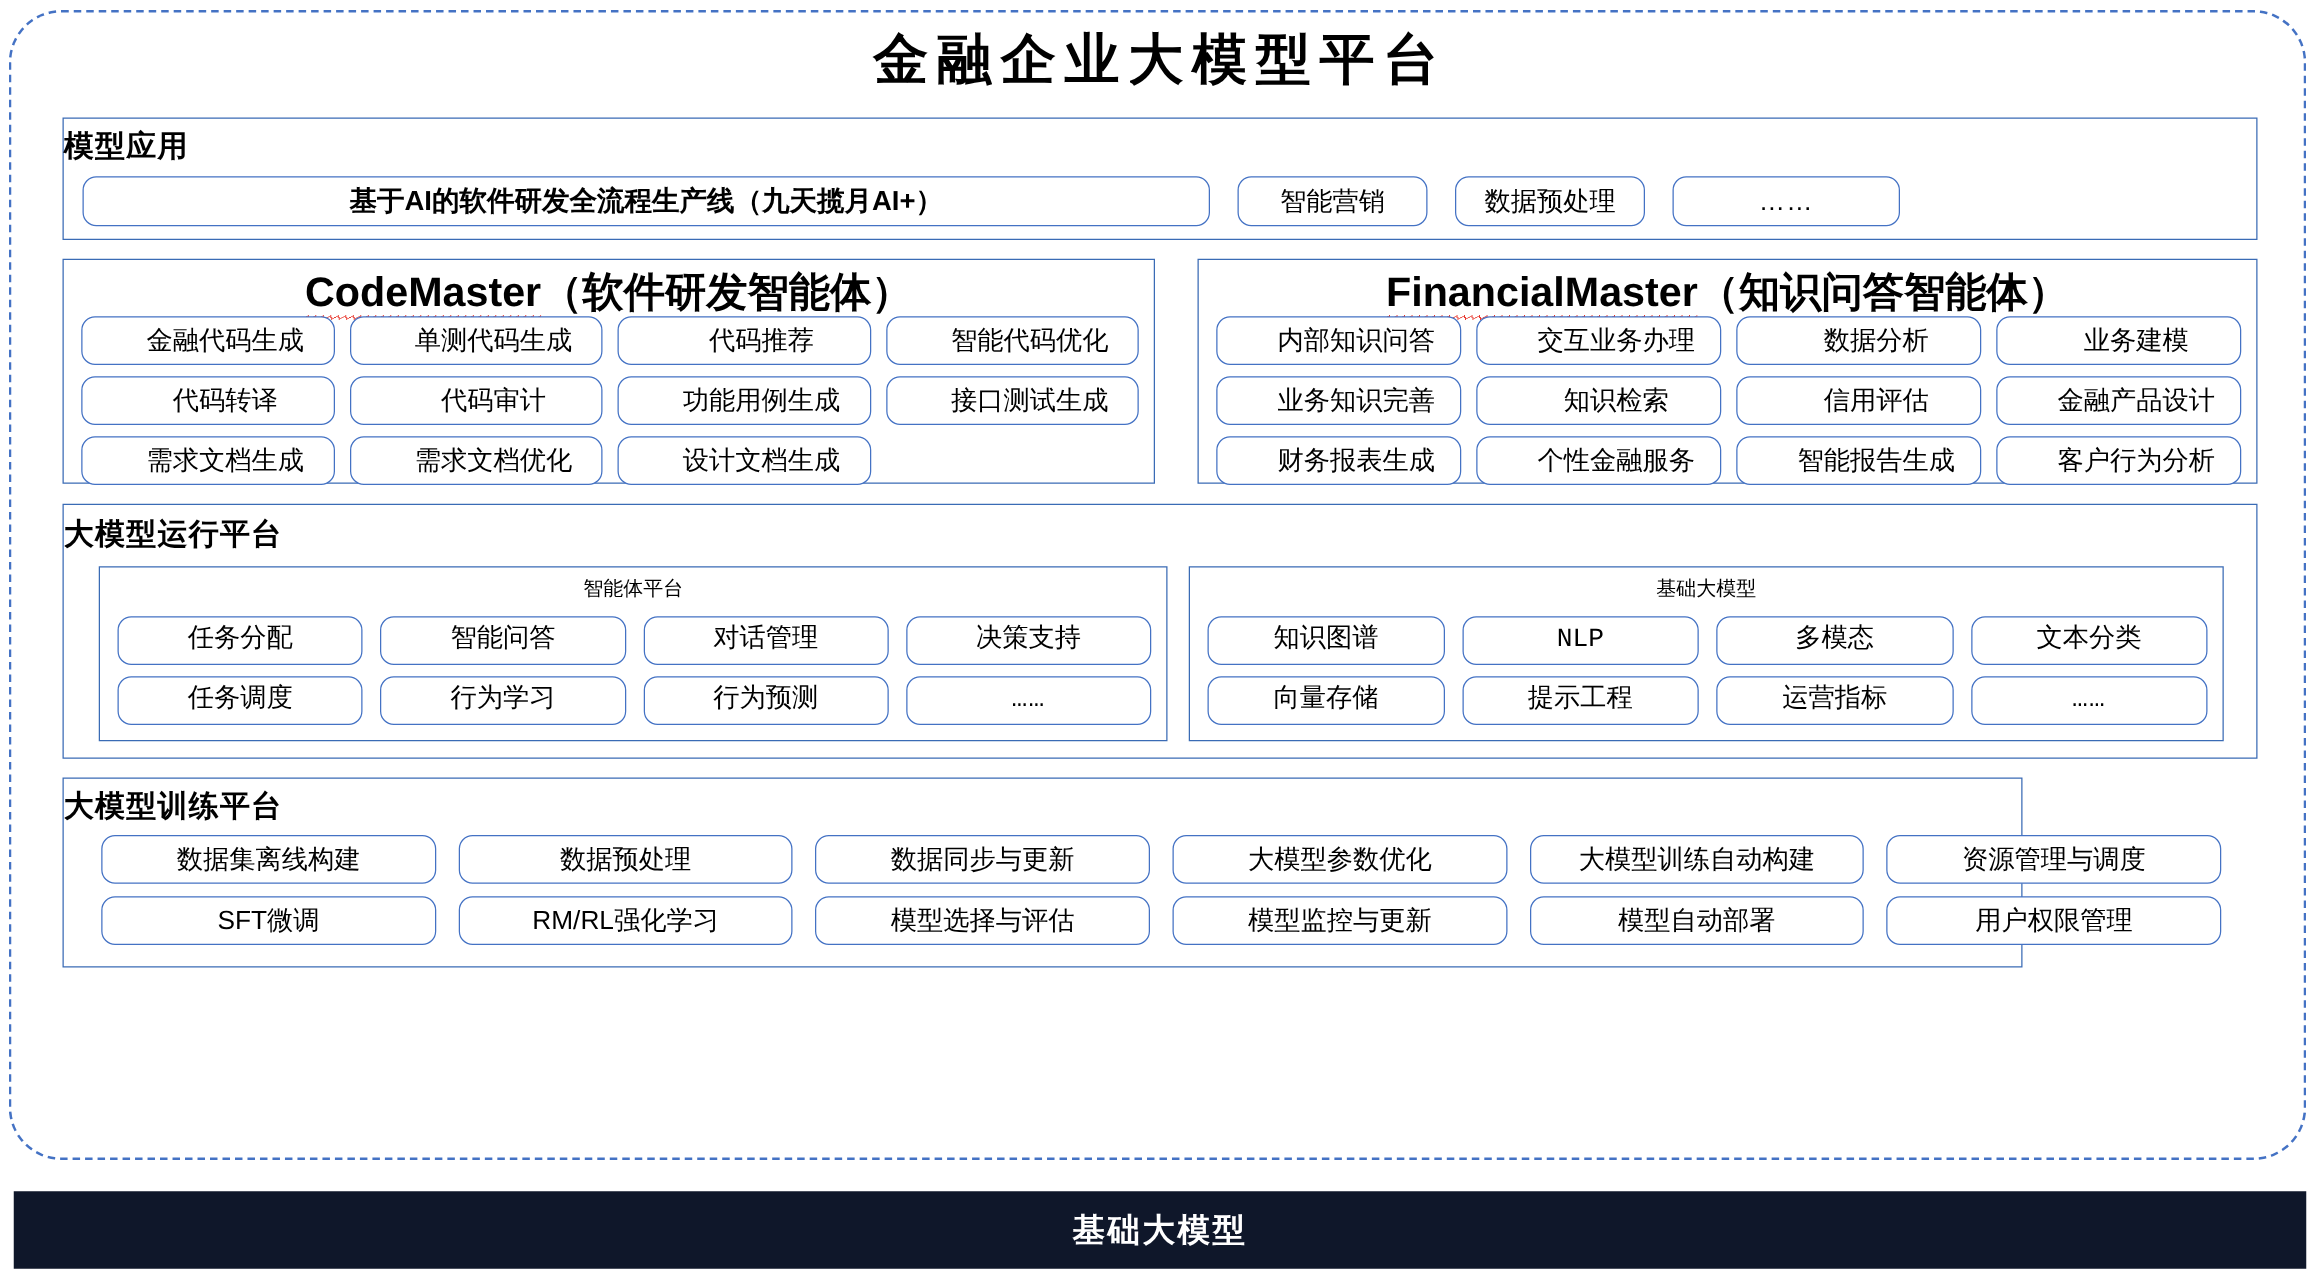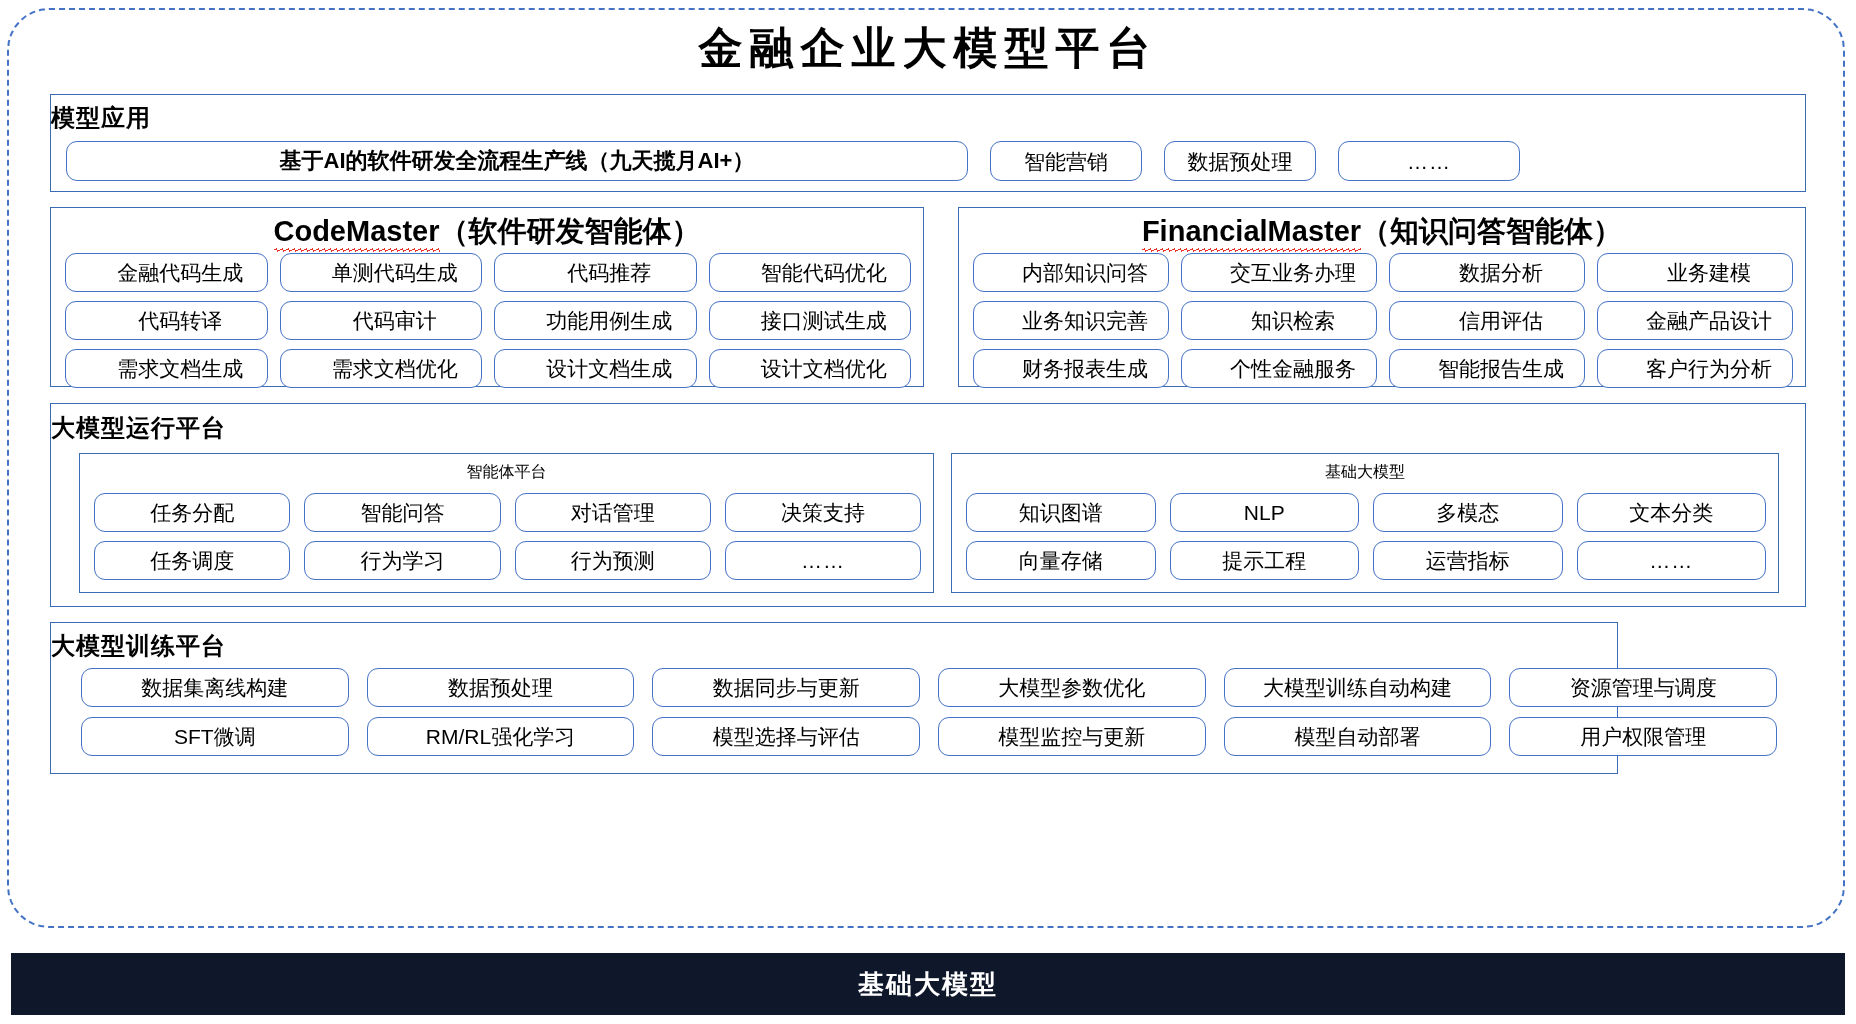--- a/index.html
+++ b/index.html
@@ -99,21 +99,21 @@
   #sec-app .pill { height: 40px; margin-right: 22px; }
   #p-app-main  { width: 902px; }
   #p-app-1, #p-app-2 { width: 152px; }
   #p-app-3 { width: 182px; margin-right: 0; }
 
   
   #sec-code { left: 50px;  top: 207px; width: 874px; height: 180px; }
   #sec-fin  { left: 958px; top: 207px; width: 848px; height: 180px; }
   .agent-head {
     text-align: center;
-    font-size: 29px;
+    font-size: 33px;
     font-weight: 700;
     margin-top: 8px;
     line-height: 1.1;
     position: relative;
   }
   .squiggle {
     position: relative;
     display: inline-block;
     text-decoration: none;
   }
@@ -156,20 +156,21 @@
   #sub-agentplat { left: 28px;  width: 855px; }
   #sub-assist    { left: 900px; width: 828px; }
   .subpanel .subpanel-title { margin-top: 10px; }
   .sub-grid {
     position: absolute;
     left: 14px;
     top: 39px;
     display: grid;
     grid-template-columns: repeat(4, 1fr);
     gap: 9px 14px;
+    font-family: Liberation Mono, monospace;
   }
   #sub-agentplat .sub-grid { width: 827px; }
   #sub-assist    .sub-grid { width: 800px; }
   .sub-grid .pill { height: 39px; }
 
   
   #sec-train { left: 50px; top: 622px; width: 1568px; height: 152px; }
   #sec-train .section-title { margin-top: 11px; }
   .train-grid {
     position: absolute;
@@ -228,21 +229,20 @@
     <div class="pill">单测代码生成</div>
     <div class="pill">代码推荐</div>
     <div class="pill">智能代码优化</div>
     <div class="pill">代码转译</div>
     <div class="pill">代码审计</div>
     <div class="pill">功能用例生成</div>
     <div class="pill">接口测试生成</div>
     <div class="pill">需求文档生成</div>
     <div class="pill">需求文档优化</div>
     <div class="pill">设计文档生成</div>
-    <div class="pill">设计文档优化</div>
   </div>
 </div>
 
 <div class="section" id="sec-fin">
   <div class="agent-head">
     <span class="squiggle">FinancialMaster</span><span>（知识问答智能体）</span>
   </div>
   <div class="agent-grid">
     <div class="pill">内部知识问答</div>
     <div class="pill">交互业务办理</div>

